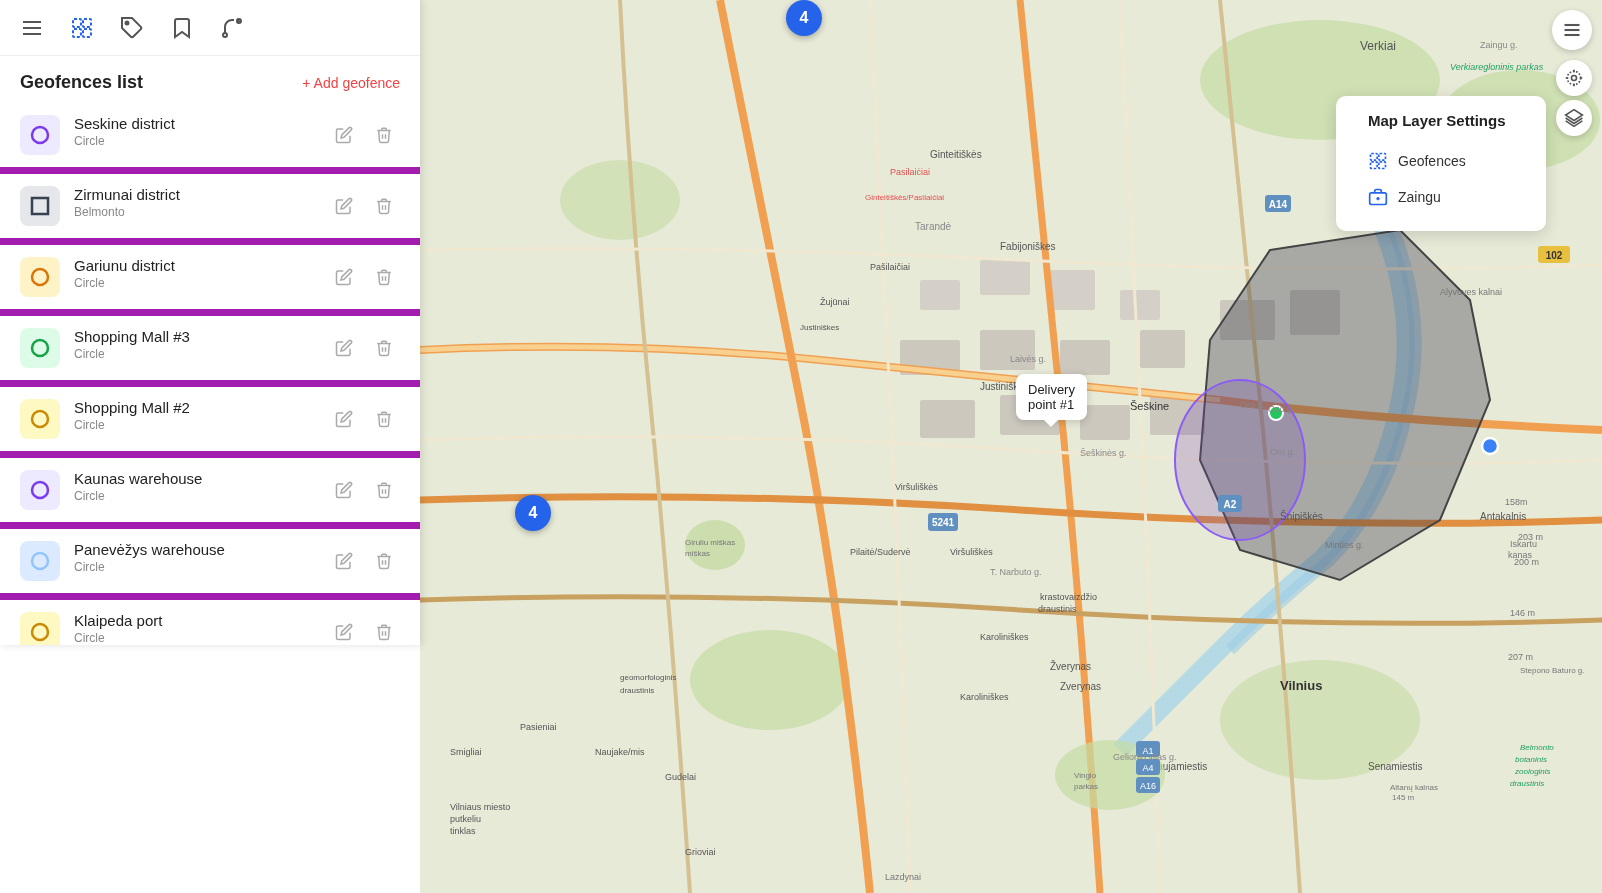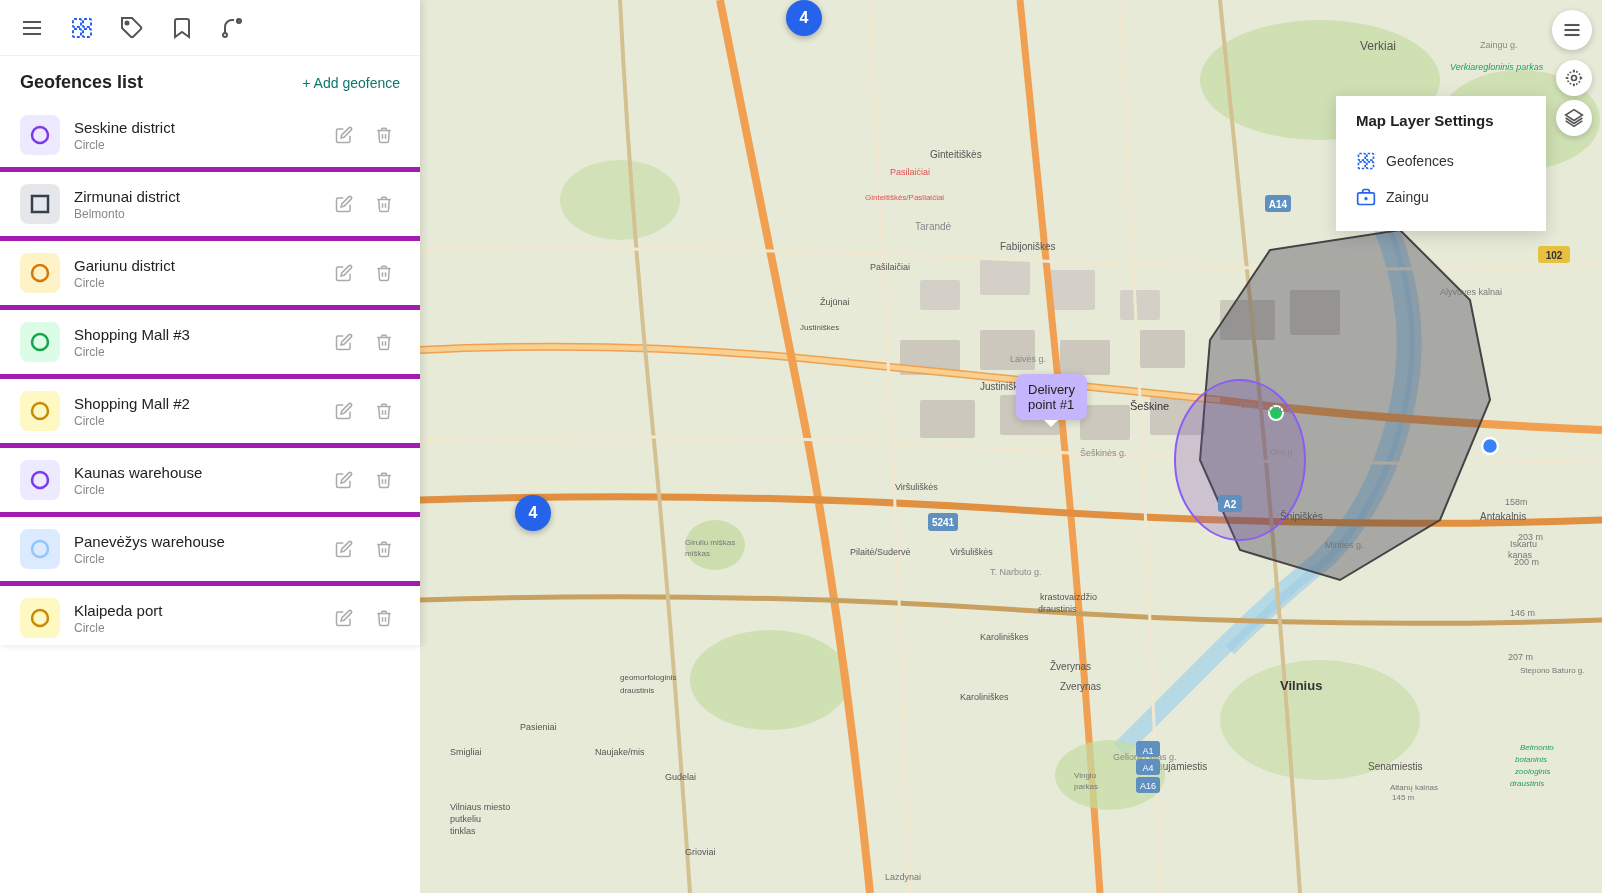--- a/index.html
+++ b/index.html
@@ -49,39 +49,38 @@
     }
     #list-header h2 {
       font-size: 18px;
       font-weight: 600;
       color: #222;
     }
     #add-geofence-btn {
       display: flex;
       align-items: center;
       gap: 4px;
-      color: #0f766e;
+      color: #ef4444;
       font-size: 14px;
       cursor: pointer;
       background: none;
       border: none;
       font-weight: 500;
     }
 
     #geofence-list {
       flex: 1;
       overflow-y: auto;
       padding: 0 0 8px 0;
     }
 
     .geofence-item {
       display: flex;
-      align-items: center;
       padding: 12px 20px;
-      border-bottom: 5px solid #a21caf;
+      border-bottom: 7px solid #a21caf;
       gap: 14px;
     }
 
     .geofence-icon {
       width: 40px; height: 40px;
       border-radius: 8px;
       display: flex; align-items: center; justify-content: center;
       flex-shrink: 0;
     }
     .geofence-icon svg { width: 24px; height: 24px; }
@@ -175,21 +174,21 @@
       color: #fff;
       font-weight: bold;
       display: flex; align-items: center; justify-content: center;
       box-shadow: 0 2px 6px rgba(0,0,0,0.3);
       font-size: 16px;
     }
 
     
     #delivery-tooltip {
       position: absolute;
-      background: #c4b5fd;
+      background: #ffffff;
       border-radius: 8px;
       padding: 8px 12px;
       font-size: 13px;
       font-weight: 500;
       color: #222;
       box-shadow: 0 2px 8px rgba(0,0,0,0.18);
       white-space: nowrap;
       pointer-events: none;
     }
     #delivery-tooltip::after {
@@ -203,23 +202,23 @@
       border-right: 7px solid transparent;
       border-top: 7px solid #fff;
     }
 
     
     #layer-settings {
       position: absolute;
       right: 56px;
       top: 96px;
       background: #fff;
-      border-radius: 0;
+      border-radius: 10px;
       box-shadow: 0 4px 16px rgba(0,0,0,0.15);
-      padding: 16px 20px;
+      padding: 16px 32px;
       z-index: 25;
       min-width: 210px;
     }
     #layer-settings h3 {
       font-size: 15px;
       font-weight: 600;
       color: #222;
       margin-bottom: 14px;
     }
     .layer-item {

